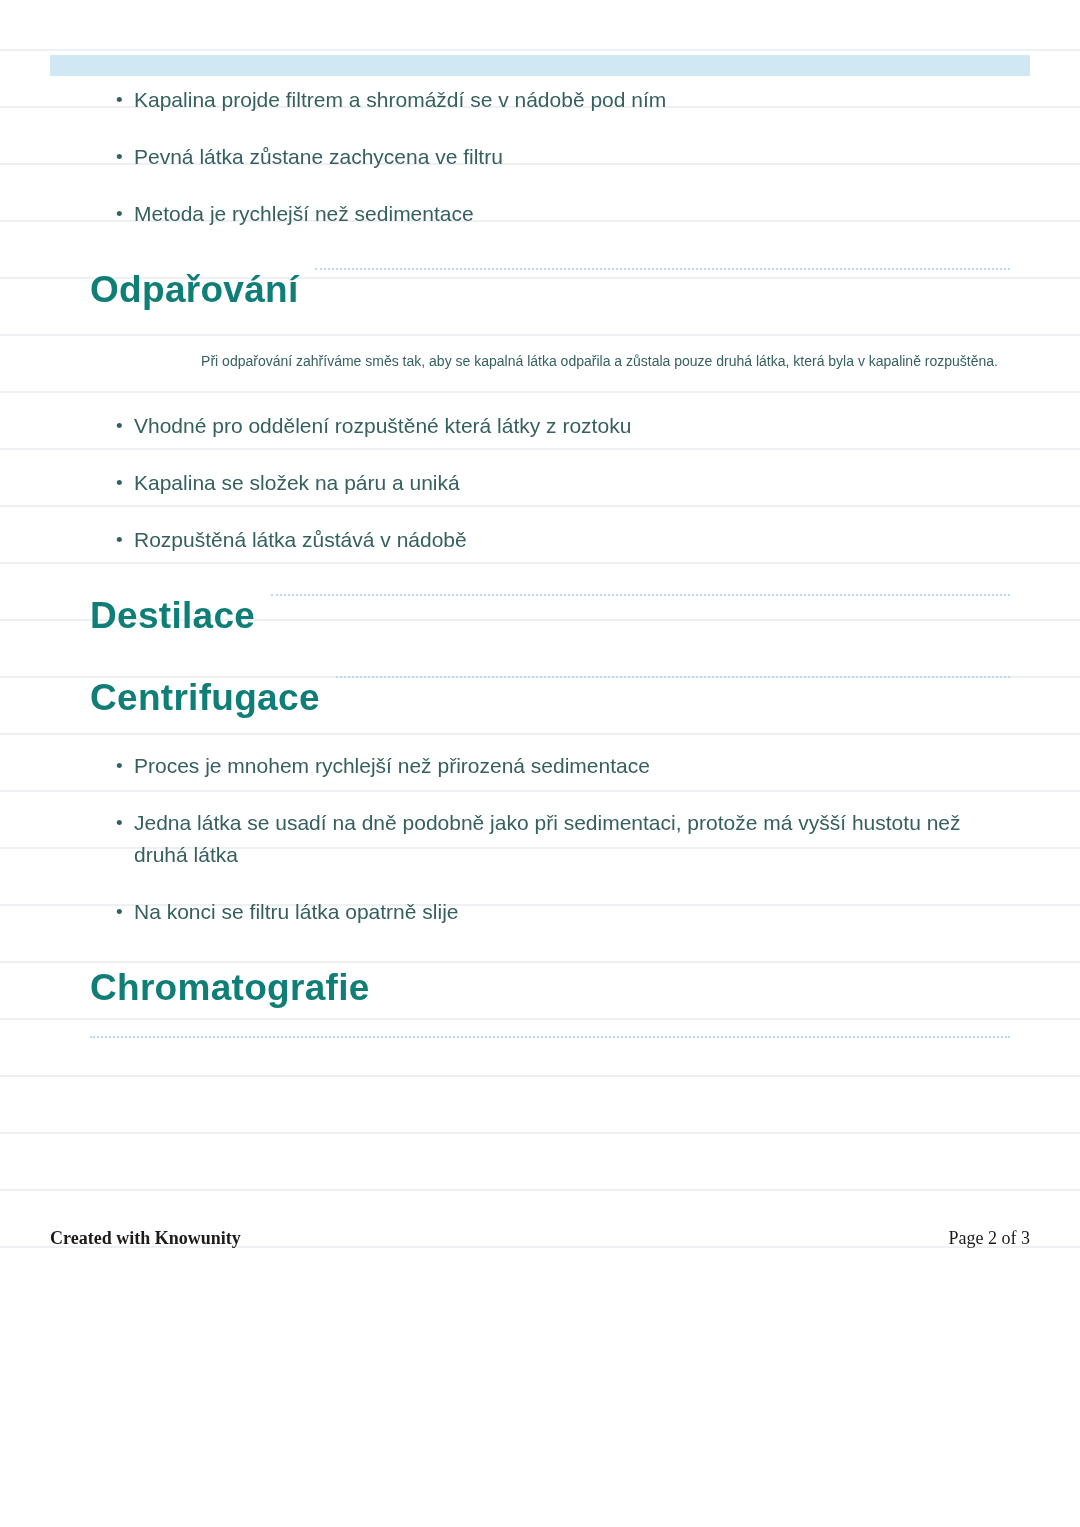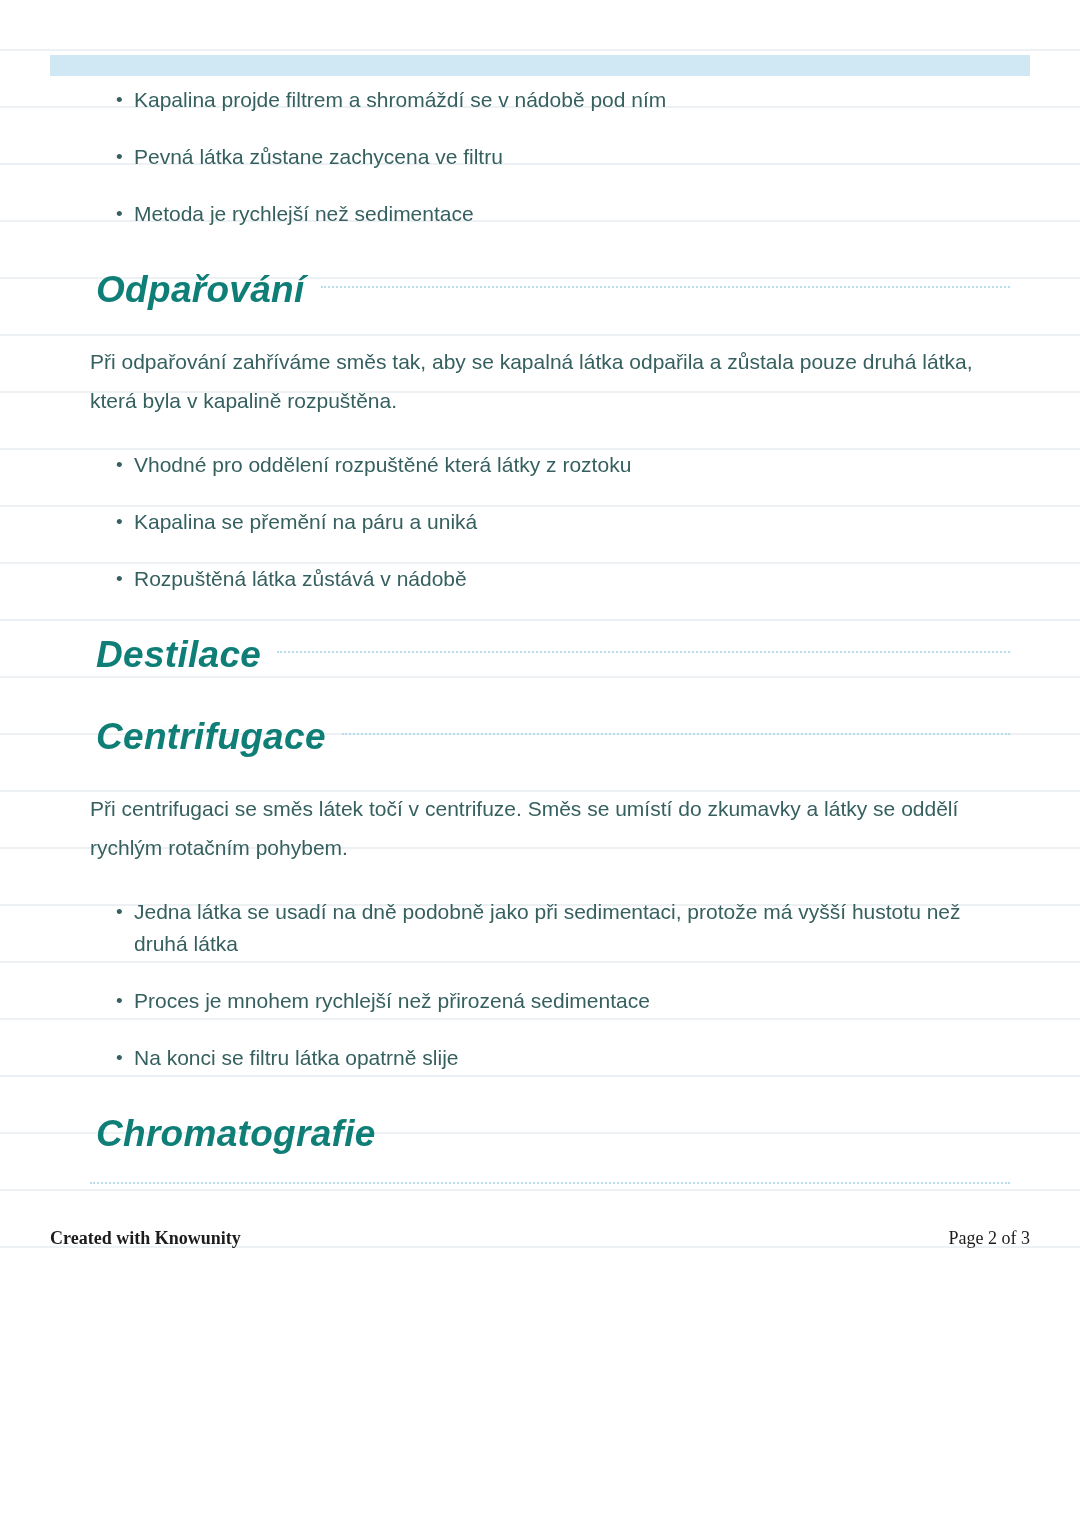--- a/index.html
+++ b/index.html
@@ -52,23 +52,22 @@
     left: 0;
     top: 0;
     color: #35605f;
     font-size: 19px;
   }
 
   .section { margin-top: 0; }
 
   .heading-row {
     display: flex;
-    align-items: center;
-    margin: 38px 0 30px 6px;
-    font-style: italic;
+    align-items: flex-start;
+    margin: 38px 0 30px 0;
   }
   .heading-row h2 {
     margin: 0;
     font-size: 37px;
     line-height: 44px;
     font-weight: 700;
     color: #0f7e76;
     letter-spacing: 0.3px;
     white-space: nowrap;
   }
@@ -79,23 +78,24 @@
     min-width: 40px;
   }
   .full-dotted {
     border-bottom: 2px dotted #b9dcec;
     margin: 26px 0 0 0;
     width: 100%;
   }
 
   .para {
     margin: 5px 0 29px 0;
-    font-size: 21px;
+    font-size: 14px;
     line-height: 39px;
     max-width: 908px;
+    text-align: right;
   }
 
   .footer {
     position: absolute;
     left: 50px;
     right: 50px;
     bottom: 16px;
     display: flex;
     justify-content: space-between;
     align-items: baseline;
@@ -122,41 +122,40 @@
     </ul>
 
     <div class="section">
       <div class="heading-row">
         <h2>Odpařování</h2>
         <div class="dotted-fill"></div>
       </div>
       <p class="para">Při odpařování zahříváme směs tak, aby se kapalná látka odpařila a zůstala pouze druhá látka, která byla v kapalině rozpuštěna.</p>
       <ul class="bullets">
         <li>Vhodné pro oddělení rozpuštěné která látky z roztoku</li>
-        <li>Kapalina se přemění na páru a uniká</li>
+        <li>Kapalina se složek na páru a uniká</li>
         <li>Rozpuštěná látka zůstává v nádobě</li>
       </ul>
     </div>
 
     <div class="section">
       <div class="heading-row">
         <h2>Destilace</h2>
         <div class="dotted-fill"></div>
       </div>
     </div>
 
     <div class="section">
       <div class="heading-row">
         <h2>Centrifugace</h2>
         <div class="dotted-fill"></div>
       </div>
-      <p class="para">Při centrifugaci se směs látek točí v centrifuze. Směs se umístí do zkumavky a látky se oddělí rychlým rotačním pohybem.</p>
       <ul class="bullets">
+        <li>Proces je mnohem rychlejší než přirozená sedimentace</li>
         <li>Jedna látka se usadí na dně podobně jako při sedimentaci, protože má vyšší hustotu než druhá látka</li>
-        <li>Proces je mnohem rychlejší než přirozená sedimentace</li>
         <li>Na konci se filtru látka opatrně slije</li>
       </ul>
     </div>
 
     <div class="section">
       <div class="heading-row" style="margin-bottom:0;">
         <h2>Chromatografie</h2>
       </div>
       <div class="full-dotted"></div>
     </div>

